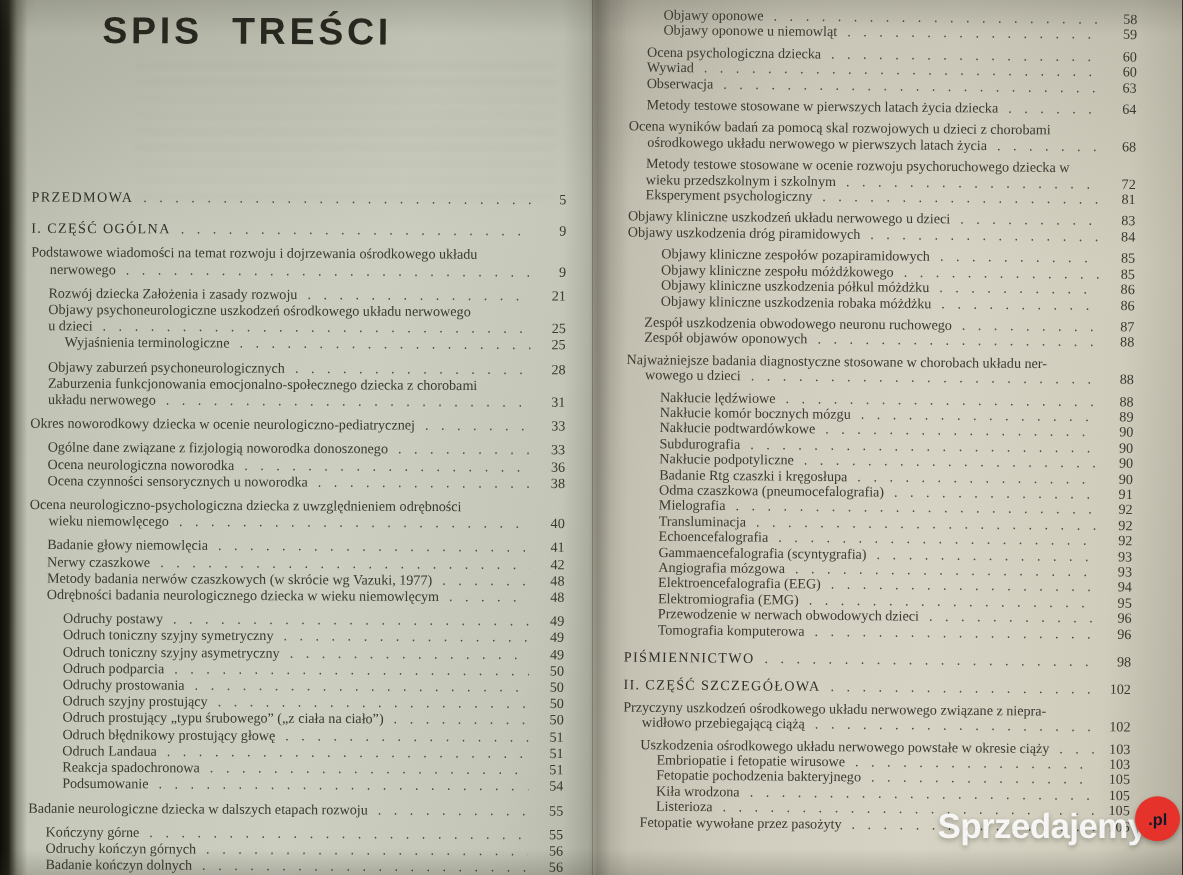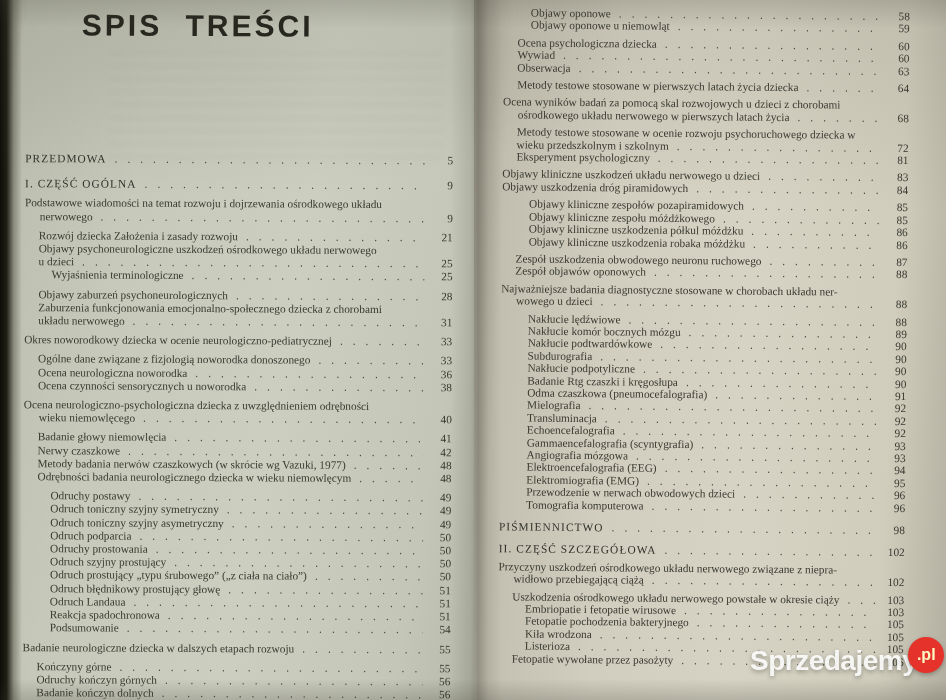--- a/index.html
+++ b/index.html
@@ -73,21 +73,21 @@
     display:flex; align-items:flex-start; pointer-events:none;
     font-family:"Liberation Sans", sans-serif; font-weight:bold;
   }
   .wm-text {
     font-size:28px; letter-spacing:-.5px; color:rgba(255,255,255,.88);
     text-shadow:0 2px 4px rgba(40,40,28,.35);
   }
   .wm-badge {
     width:36px; height:36px; border-radius:50%;
     margin-left:-9px; margin-top:-8px;
-    color:#fef9c3; font-size:16px;
+    color:#0f172a; font-size:13px;
     display:flex; align-items:center; justify-content:center;
     box-shadow:0 2px 4px rgba(0,0,0,.28);
   }
 </style>
 </head>
 <body>
 
 <div class="photo">
 
   <div class="page left">

